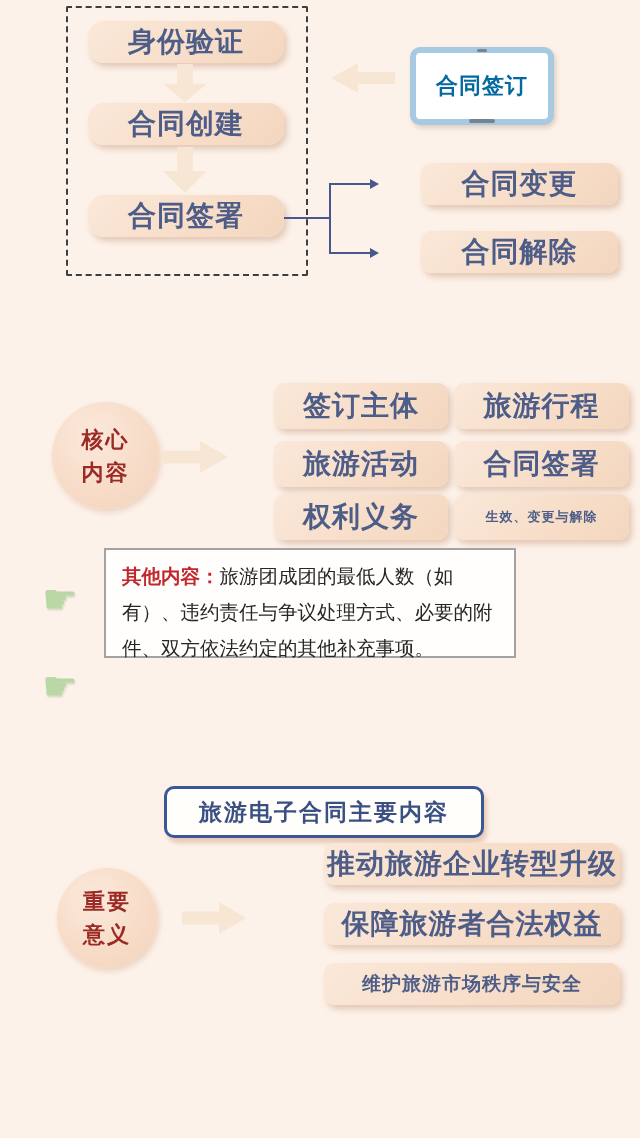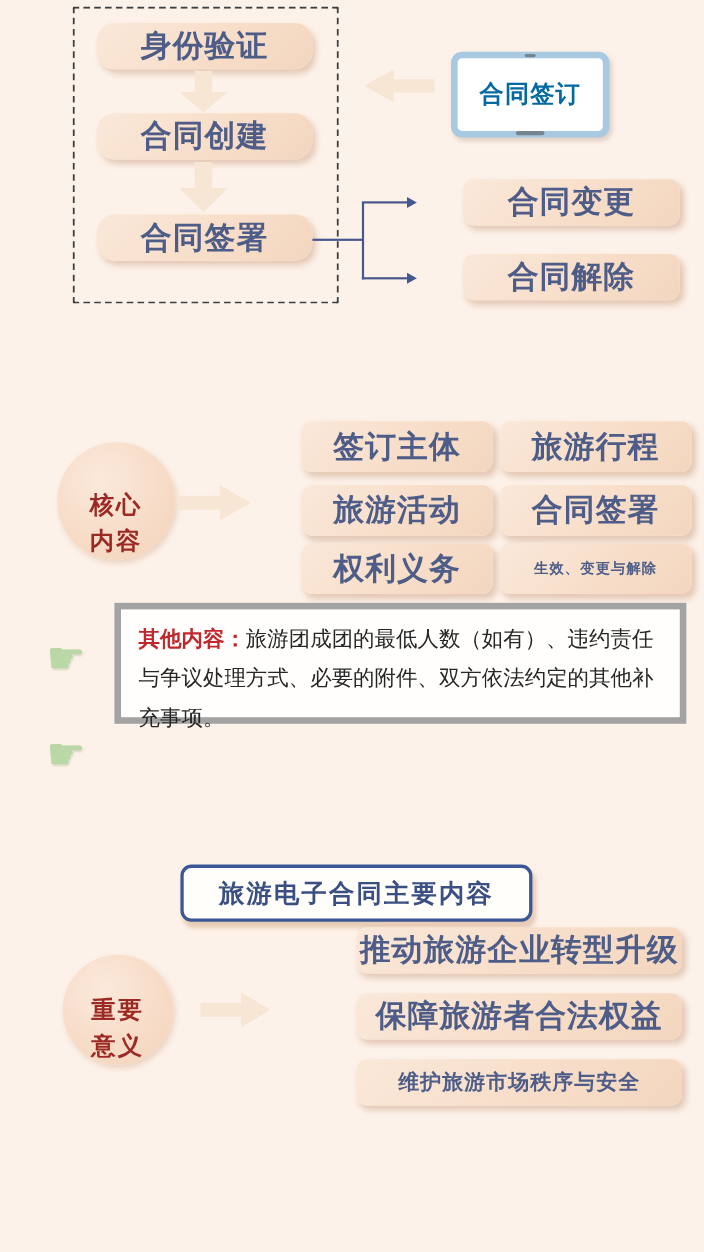--- a/index.html
+++ b/index.html
@@ -45,28 +45,28 @@
     position:absolute;left:164px;width:314px;height:46px;
     background:#fffefb;border:3px solid #3b5795;border-radius:10px;
     display:flex;align-items:center;justify-content:center;
     color:#3a4f82;font-size:23px;font-weight:bold;letter-spacing:2px;
     box-shadow:3px 5px 4px rgba(210,165,130,.5);
   }
   
   .rcircle{
     position:absolute;border-radius:50%;
     background:radial-gradient(circle at 38% 32%,#fbe9db 0%,#f7dcc8 55%,#f4d3ba 100%);
-    display:flex;flex-direction:column;align-items:center;justify-content:flex-end;
+    display:flex;flex-direction:column;align-items:center;justify-content:center;
     color:#9c2a24;font-weight:bold;font-size:22px;line-height:33px;letter-spacing:2px;
     box-shadow:2px 3px 6px rgba(200,150,115,.35);
   }
   
   .panel{
-    position:absolute;left:104px;width:520px;
-    background:#fffefc;border:6px solid #a3a3a3;
+    position:absolute;left:104px;width:412px;
+    background:#fffefc;border:2px solid #a3a3a3;
     box-sizing:border-box;padding:9px 14px 0 16px;
     font-size:19.5px;line-height:36px;color:#262626;text-align:left;
   }
   .panel .hd{color:#c1272d;font-weight:bold;}
   .hand{position:absolute;left:42px;color:#bad7a6;font-size:40px;line-height:40px;
     text-shadow:1px 2px 2px rgba(140,170,120,.35);}
 </style>
 </head>
 <body>
 

